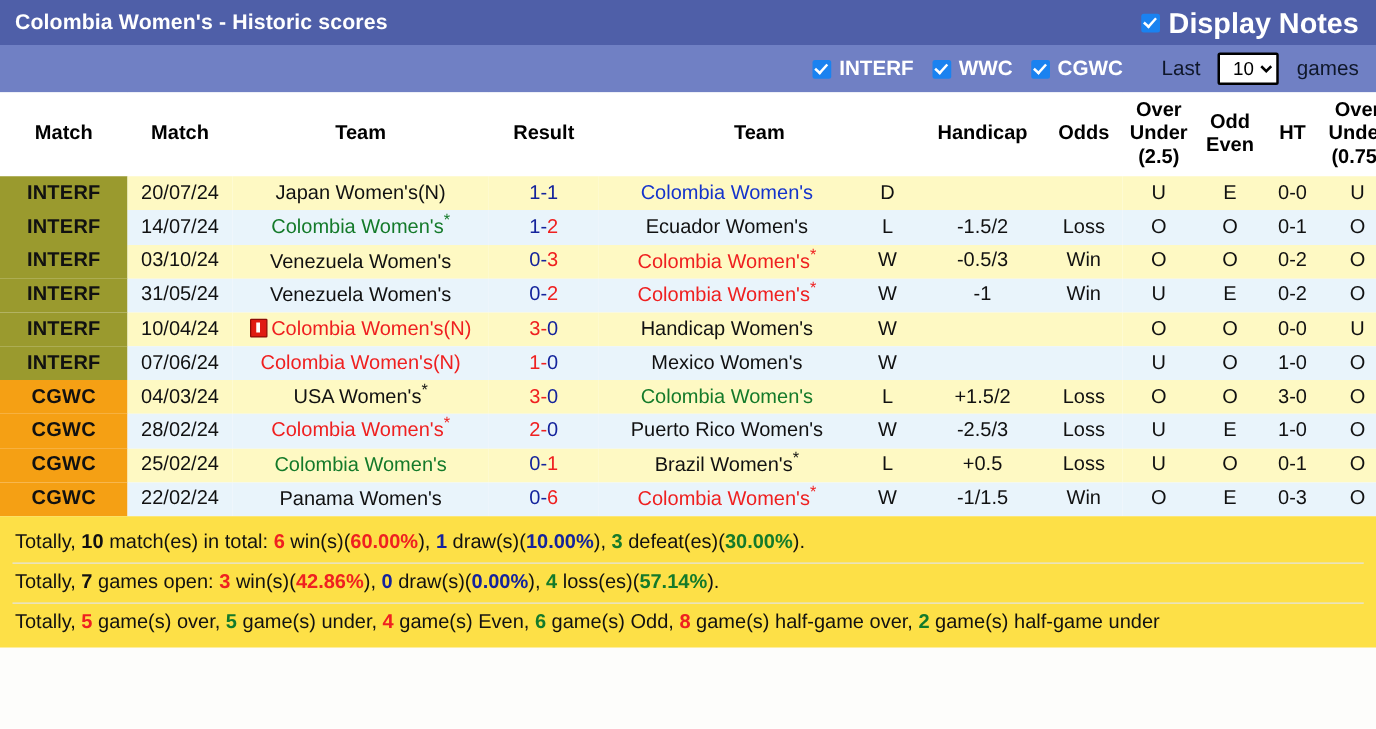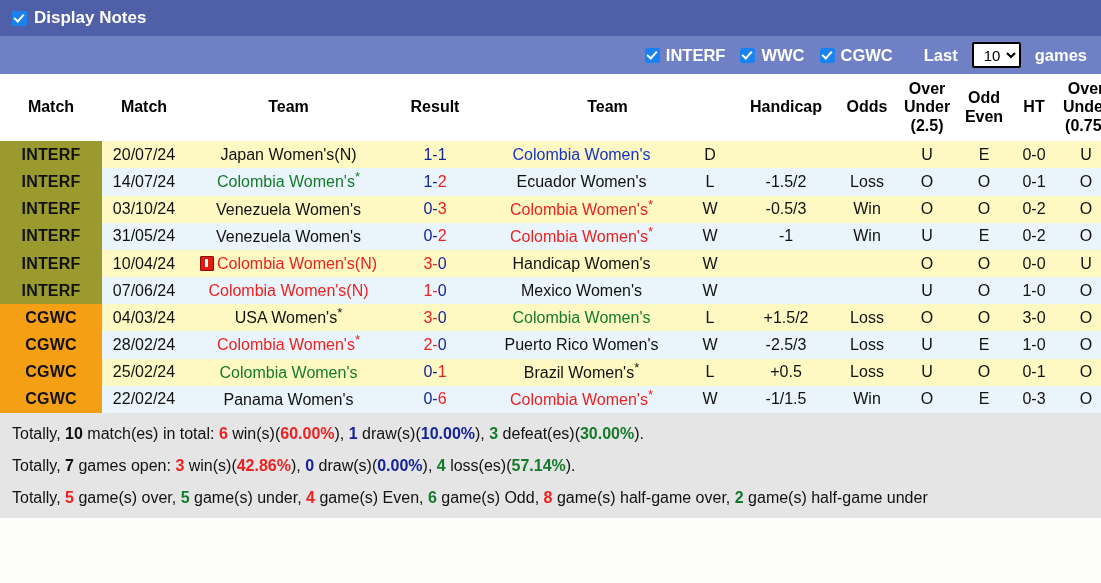--- a/index.html
+++ b/index.html
@@ -37,21 +37,21 @@
     font-weight: bold;
     letter-spacing: .1px;
   }
   .notes-group {
     display: flex;
     align-items: center;
     gap: 7px;
   }
   .notes-label {
     color: #ffffff;
-    font-size: 17px;
+    font-size: 23px;
     font-weight: bold;
   }
 
   
   .filterbar {
     height: 38px;
     background: #7080c4;
     display: flex;
     align-items: center;
     justify-content: flex-end;
@@ -64,23 +64,23 @@
     align-items: center;
     gap: 6px;
     margin-right: 6px;
   }
   .filter-item-label {
     color: #ffffff;
     font-size: 16.5px;
     font-weight: bold;
   }
   .last-label, .games-label {
-    color: #ffffff;
+    color: #0f172a;
     font-size: 16.5px;
-    font-weight: bold;
+    font-weight: normal;
   }
   .last-label { margin-left: 16px; }
   .games-select {
     font-family: "Liberation Sans", sans-serif;
     font-size: 15px;
     padding: 1px 2px 1px 6px;
     border: 2px solid #000;
     background: #ffffff;
     color: #000;
     margin: 0 5px;
@@ -179,38 +179,39 @@
     position: absolute;
     left: 4px;
     top: 2px;
     width: 3px;
     height: 8px;
     background: #ffffff;
   }
 
   
   .summary {
-    background: #e5e5e5;
+    background: #fde047;
     padding: 6px 10px 4px 10px;
   }
   .sum-line {
     font-size: 16px;
     color: #111;
     padding: 5px 0 6px 2px;
     border-bottom: 1px solid #e3e3e3;
     line-height: 1.25;
   }
   .sum-line:last-child { border-bottom: none; }
 </style>
 </head>
 <body>
 
 <div class="app">
 
   <div class="titlebar">
+    <div class="title-text">Colombia Women's - Historic scores</div>
     <div class="notes-group">
       <span class="cb"></span>
       <span class="notes-label">Display Notes</span>
     </div>
   </div>
 
   <div class="filterbar">
     <div class="filter-item">
       <span class="cb"></span>
       <span class="filter-item-label">INTERF</span>

